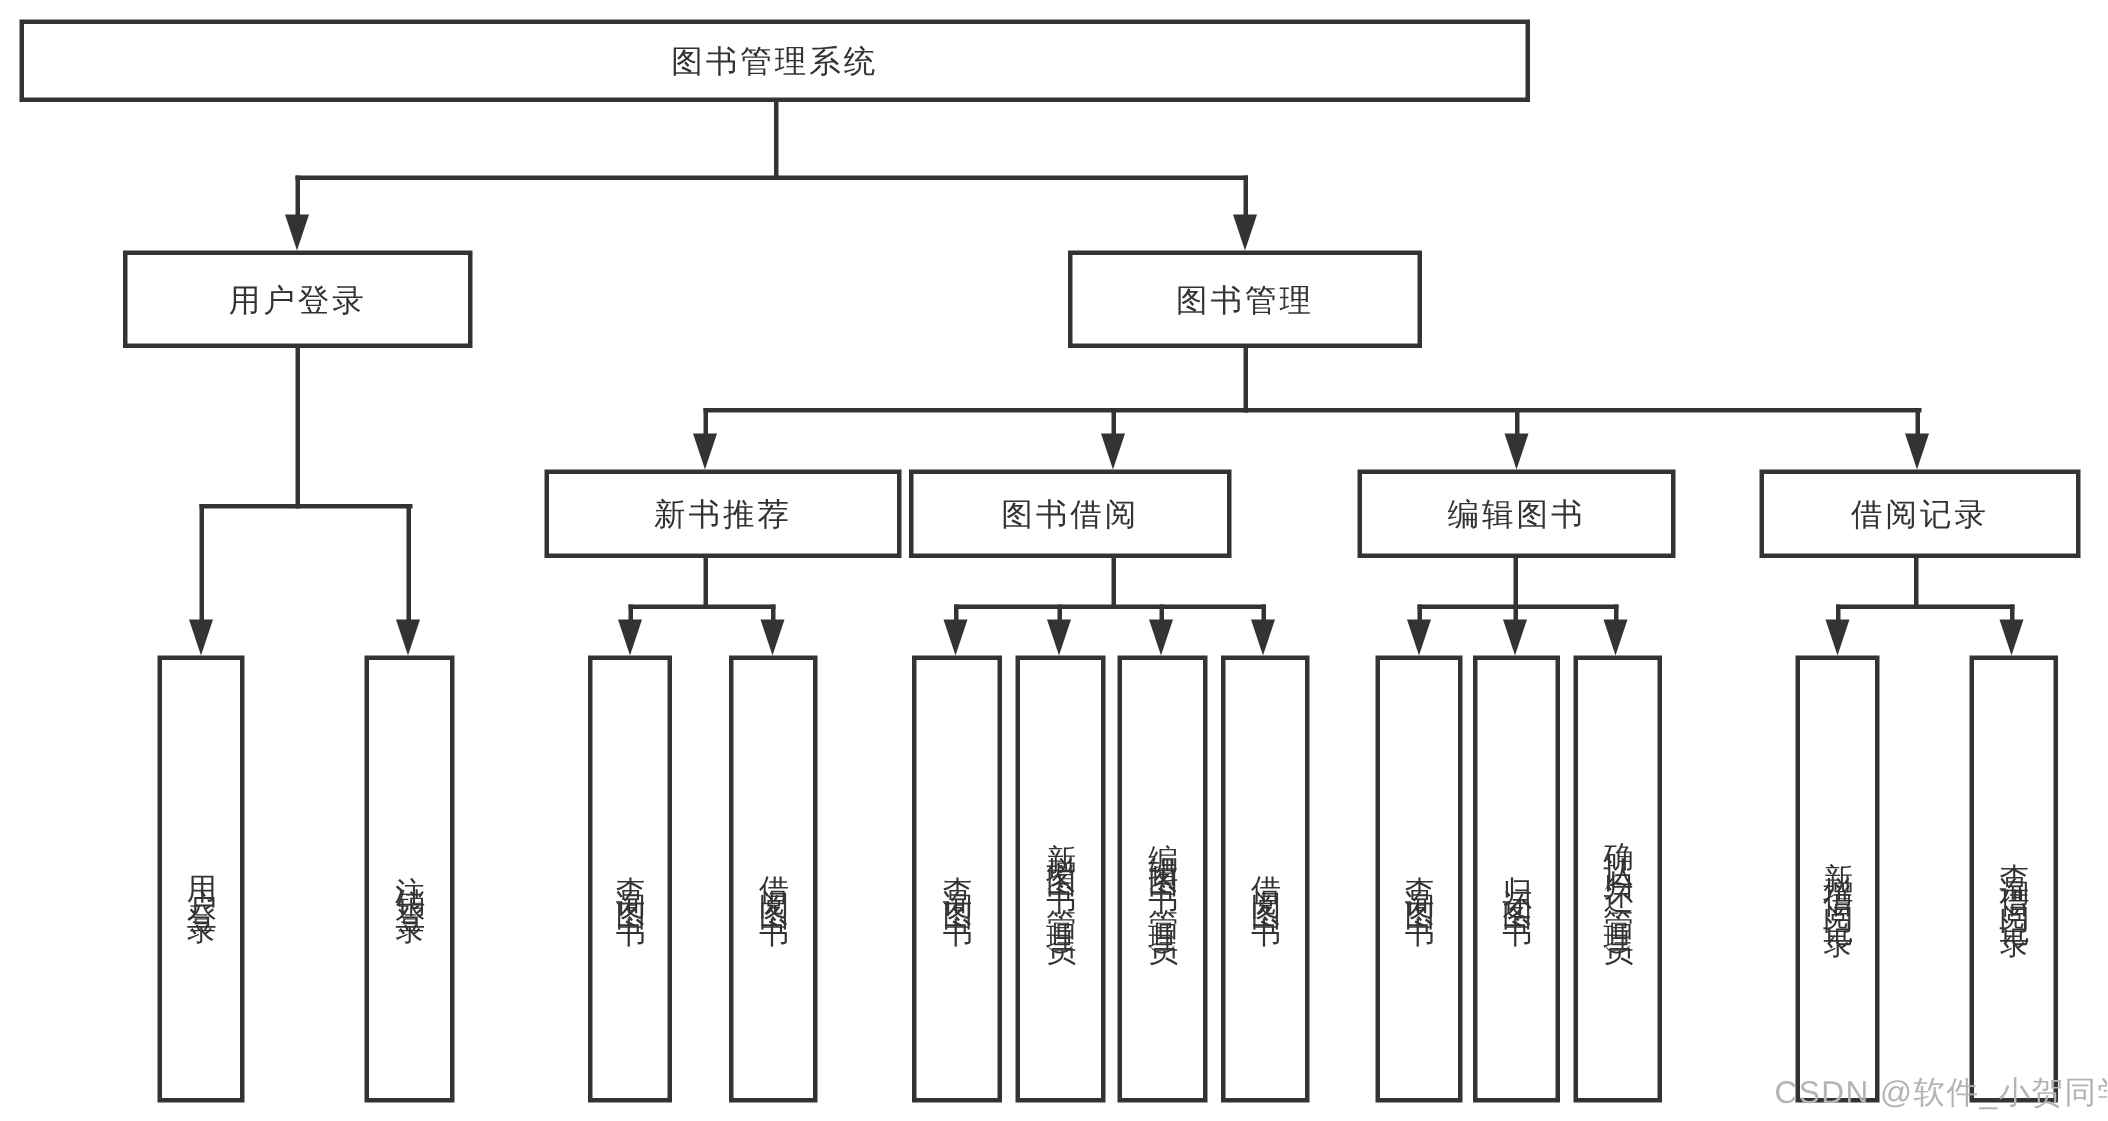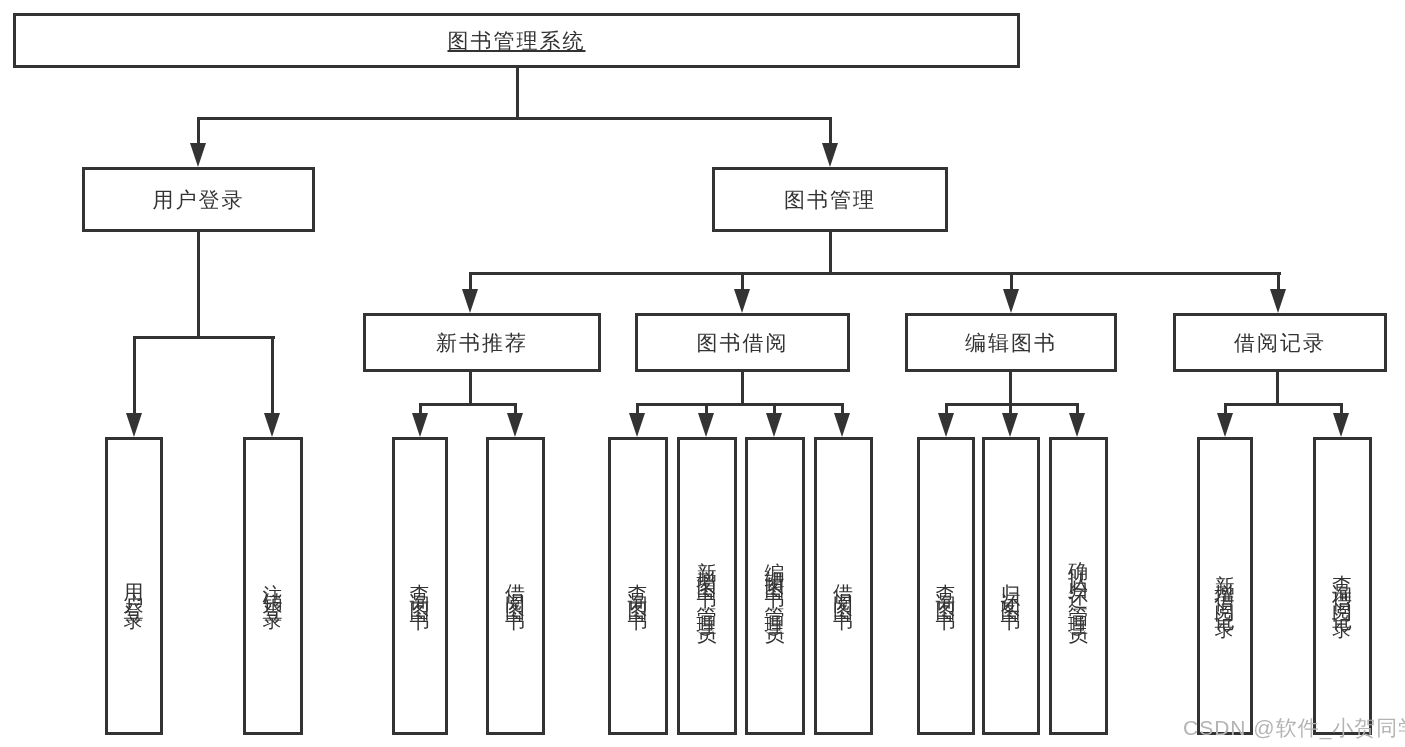--- a/index.html
+++ b/index.html
@@ -49,21 +49,21 @@
     white-space:nowrap;
     letter-spacing:1px;
     z-index:5;
   }
 </style>
 </head>
 <body>
 
 <div id="stage">
 
-  <div class="box" style="left:13px;top:13px;width:1007px;height:55px;text-decoration:underline;">
+  <div class="box" style="left:13px;top:13px;width:1007px;height:55px;">
     <span class="hlabel">图书管理系统</span>
   </div>
 
   <div class="vline" style="left:516px;top:68px;height:52px;"></div>
   <div class="hline" style="left:197px;top:117px;width:635px;"></div>
   <div class="vline" style="left:197px;top:117px;height:30px;"></div>
   <div class="ahead" style="left:190px;top:143px;"></div>
   <div class="vline" style="left:829px;top:117px;height:30px;"></div>
   <div class="ahead" style="left:822px;top:143px;"></div>
 
@@ -88,21 +88,21 @@
   <div class="vline" style="left:741px;top:272px;height:22px;"></div>
   <div class="ahead" style="left:734px;top:289px;"></div>
   <div class="vline" style="left:1010px;top:272px;height:22px;"></div>
   <div class="ahead" style="left:1003px;top:289px;"></div>
   <div class="vline" style="left:1277px;top:272px;height:22px;"></div>
   <div class="ahead" style="left:1270px;top:289px;"></div>
 
   <div class="box" style="left:363px;top:313px;width:238px;height:59px;">
     <span class="hlabel">新书推荐</span>
   </div>
-  <div class="box" style="left:635px;top:313px;width:215px;height:59px;">
+  <div class="box" style="left:606px;top:313px;width:215px;height:59px;">
     <span class="hlabel">图书借阅</span>
   </div>
   <div class="box" style="left:905px;top:313px;width:212px;height:59px;">
     <span class="hlabel">编辑图书</span>
   </div>
   <div class="box" style="left:1173px;top:313px;width:214px;height:59px;">
     <span class="hlabel">借阅记录</span>
   </div>
 
   <div class="vline" style="left:469px;top:372px;height:34px;"></div>

